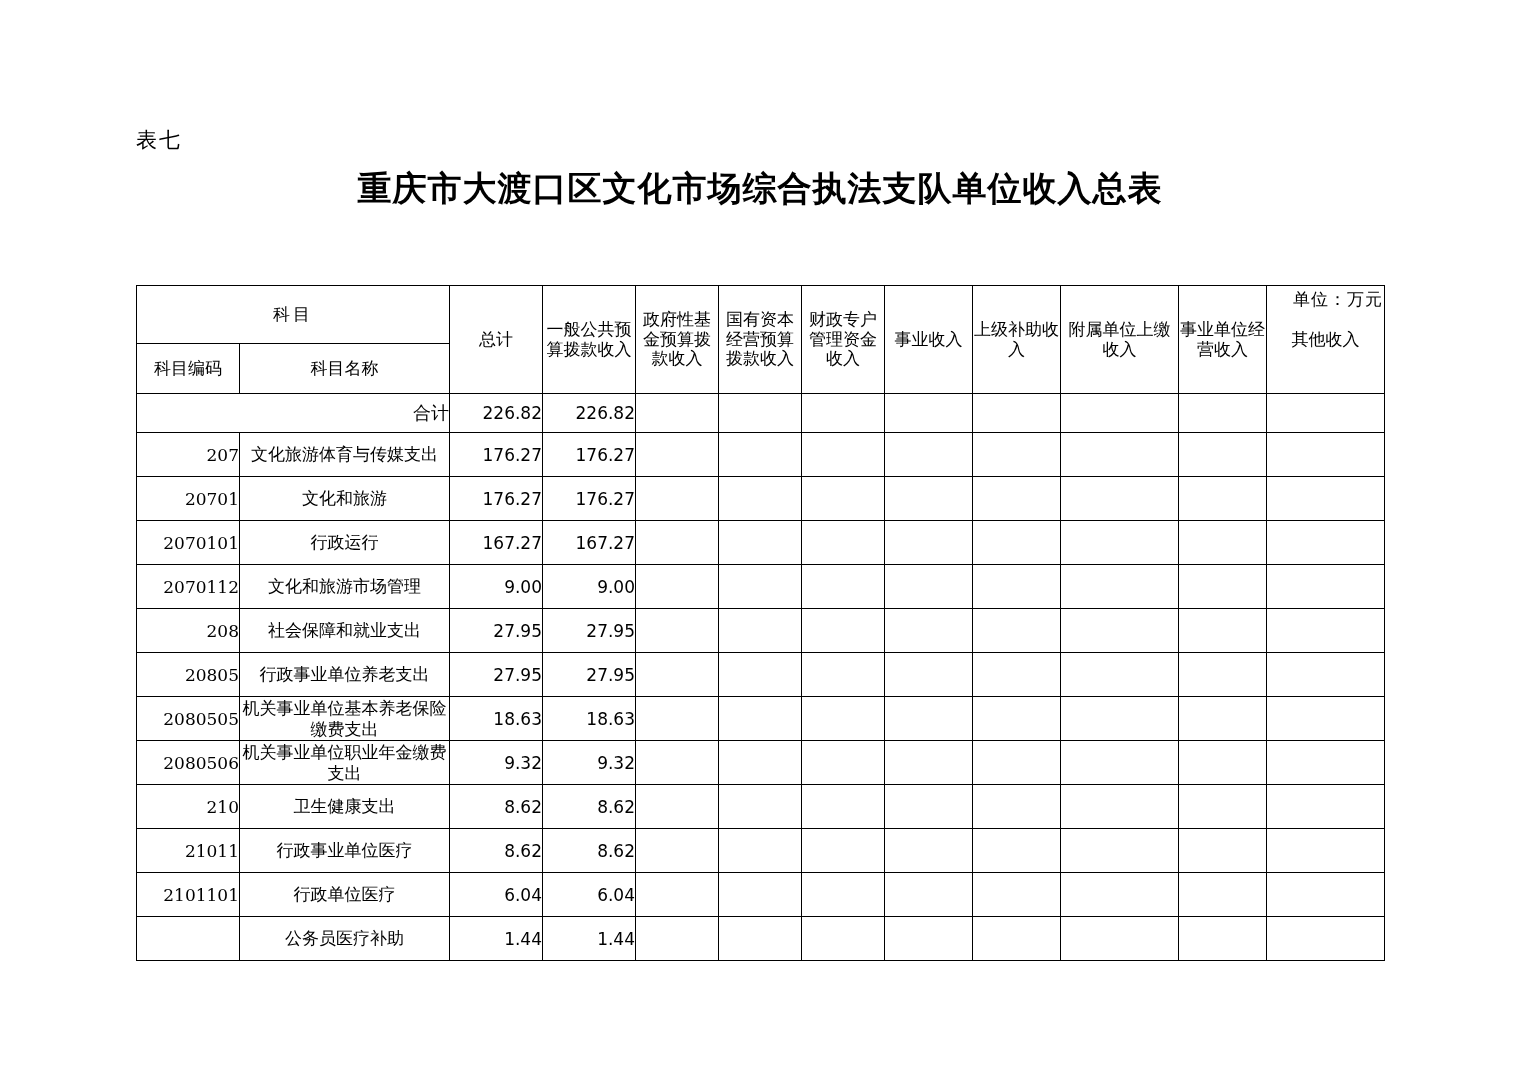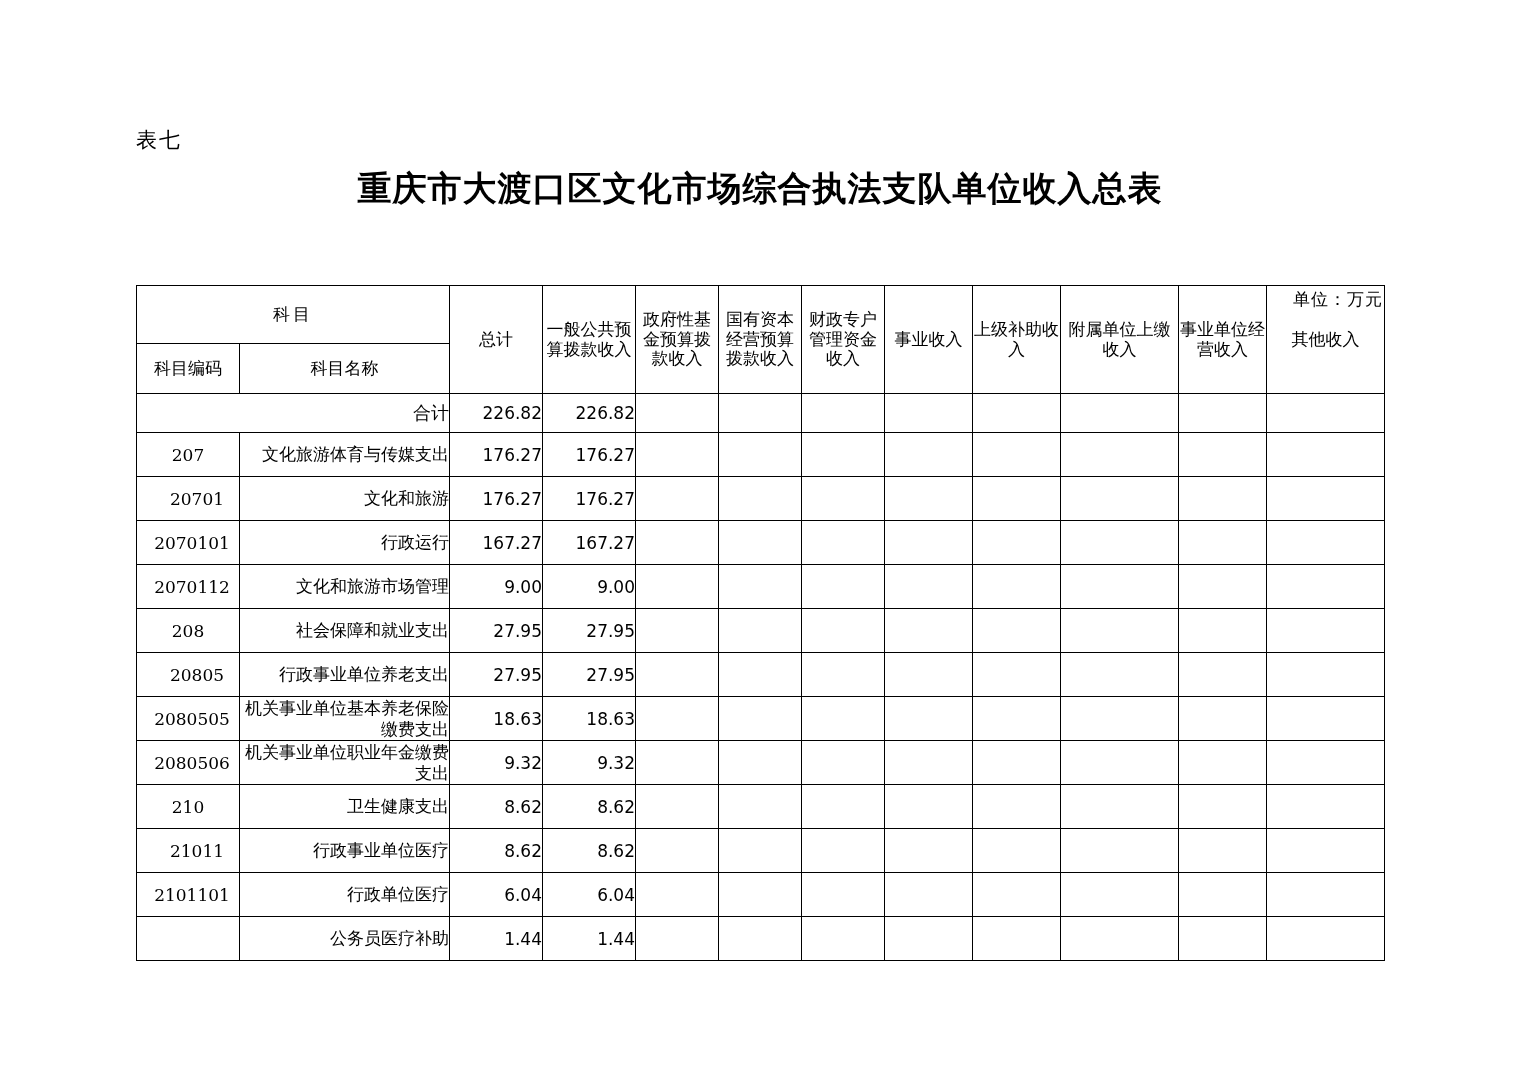--- a/index.html
+++ b/index.html
@@ -71,30 +71,30 @@
     padding: 3px 2px;
   }
   .w-code { width: 103px; }
   .w-name { width: 210px; }
   .w-num  { width: 93px; }
   .w-nar  { width: 83px; }
   .w-mid  { width: 88px; }
   .w-other{ width: 118px; }
 
   td.code {
-    text-align: center;
+    text-align: right;
     padding-left: 8px;
     height: 42px;
     font-size: 17px;
     margin-top: 36px;
   }
   td.code.indent1 { padding-left: 18px; }
   td.code.indent2 { padding-left: 8px; }
   td.name {
-    text-align: right;
+    text-align: center;
     padding: 3px 6px;
     line-height: 1.2;
     font-size: 17px;
   }
   td.num {
     text-align: right;
     padding-right: 10px;
     font-size: 18px;
     font-family: "DejaVu Sans", "Liberation Sans", sans-serif;
   }

